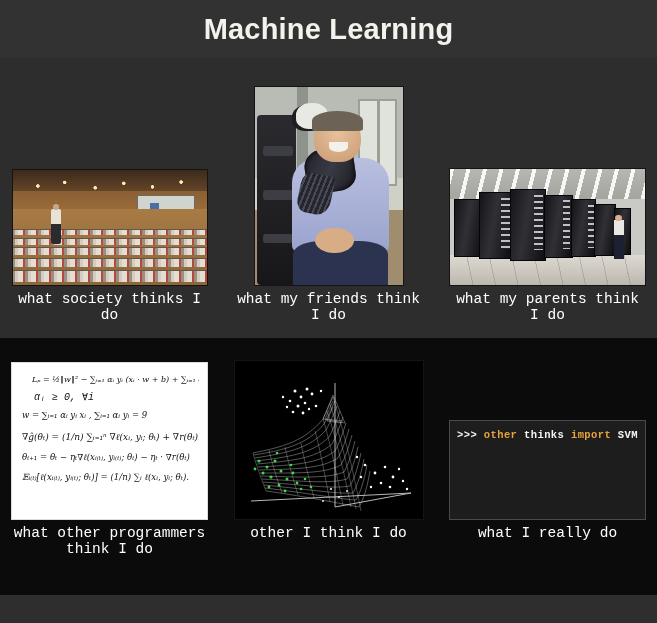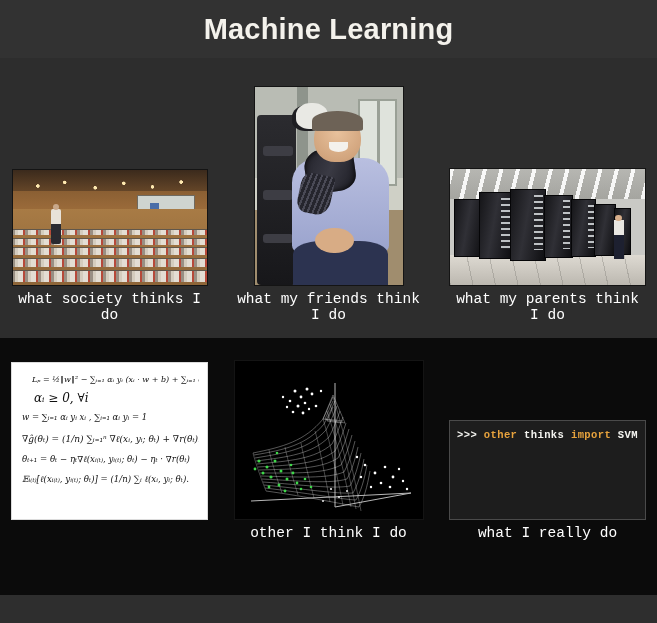--- a/index.html
+++ b/index.html
@@ -302,21 +302,21 @@
   }
   .eq {
     display: block;
     color: #101010;
     font-family: "DejaVu Serif", "Liberation Serif", serif;
     font-style: italic;
     white-space: nowrap;
     overflow: hidden;
   }
   .eq.e1 { font-size: 8.0px; margin: 3px 0 0 12px; }
-  .eq.e2 { font-size: 12px; margin: 7px 0 0 14px; }
+  .eq.e2 { font-size: 10px; margin: 7px 0 0 14px; font-family: Liberation Mono, monospace; }
   .eq.e3 { font-size: 8.5px; margin: 7px 0 0 2px; }
   .eq.e4 { font-size: 9.0px; margin: 12px 0 0 2px; }
   .eq.e5 { font-size: 8.6px; margin: 10px 0 0 2px; }
   .eq.e6 { font-size: 8.6px; margin: 10px 0 0 2px; }
 
   
   .p-plot { width: 190px; height: 160px; background: #000; }
   .plot-inner { position: absolute; inset: 0; overflow: hidden; }
 
   
@@ -418,26 +418,28 @@
     </div>
     <div class="caption">what my parents think
 I do</div>
   </div>
 
   <div class="cell c0 row2">
     <div class="thumb-wrap">
       <div class="thumb p-math">
         <span class="eq e1">Lₚ = ½‖w‖² − ∑ᵢ₌₁ αᵢ yᵢ (xᵢ · w + b) + ∑ᵢ₌₁ αᵢ</span>
         <span class="eq e2">αᵢ ≥ 0, ∀i</span>
-        <span class="eq e3">w = ∑ᵢ₌₁ αᵢ yᵢ xᵢ ,   ∑ᵢ₌₁ αᵢ yᵢ = 1</span>
+        <span class="eq e3">w = ∑ᵢ₌₁ αᵢ yᵢ xᵢ ,   ∑ᵢ₌₁ αᵢ yᵢ = 9</span>
         <span class="eq e4">∇ĝ(θₜ) = (1/n) ∑ᵢ₌₁ⁿ ∇ℓ(xᵢ, yᵢ; θₜ) + ∇r(θₜ).</span>
         <span class="eq e5">θₜ₊₁ = θₜ − ηₜ∇ℓ(xᵢ₍ₜ₎, yᵢ₍ₜ₎; θₜ) − ηₜ · ∇r(θₜ)</span>
         <span class="eq e6">𝔼ᵢ₍ₜ₎[ℓ(xᵢ₍ₜ₎, yᵢ₍ₜ₎; θₜ)] = (1/n) ∑ᵢ ℓ(xᵢ, yᵢ; θₜ).</span>
       </div>
     </div>
+    <div class="caption">what other programmers
+think I do</div>
   </div>
 
   <div class="cell c1 row2">
     <div class="thumb-wrap">
       <div class="thumb p-plot">
         <div class="plot-inner">
           <svg width="190" height="160" viewBox="0 0 190 160">
             <rect x="0" y="0" width="190" height="160" fill="#000"></rect>
 
             <g stroke="#d8d8d8" stroke-width="1" fill="none" opacity="0.85">

